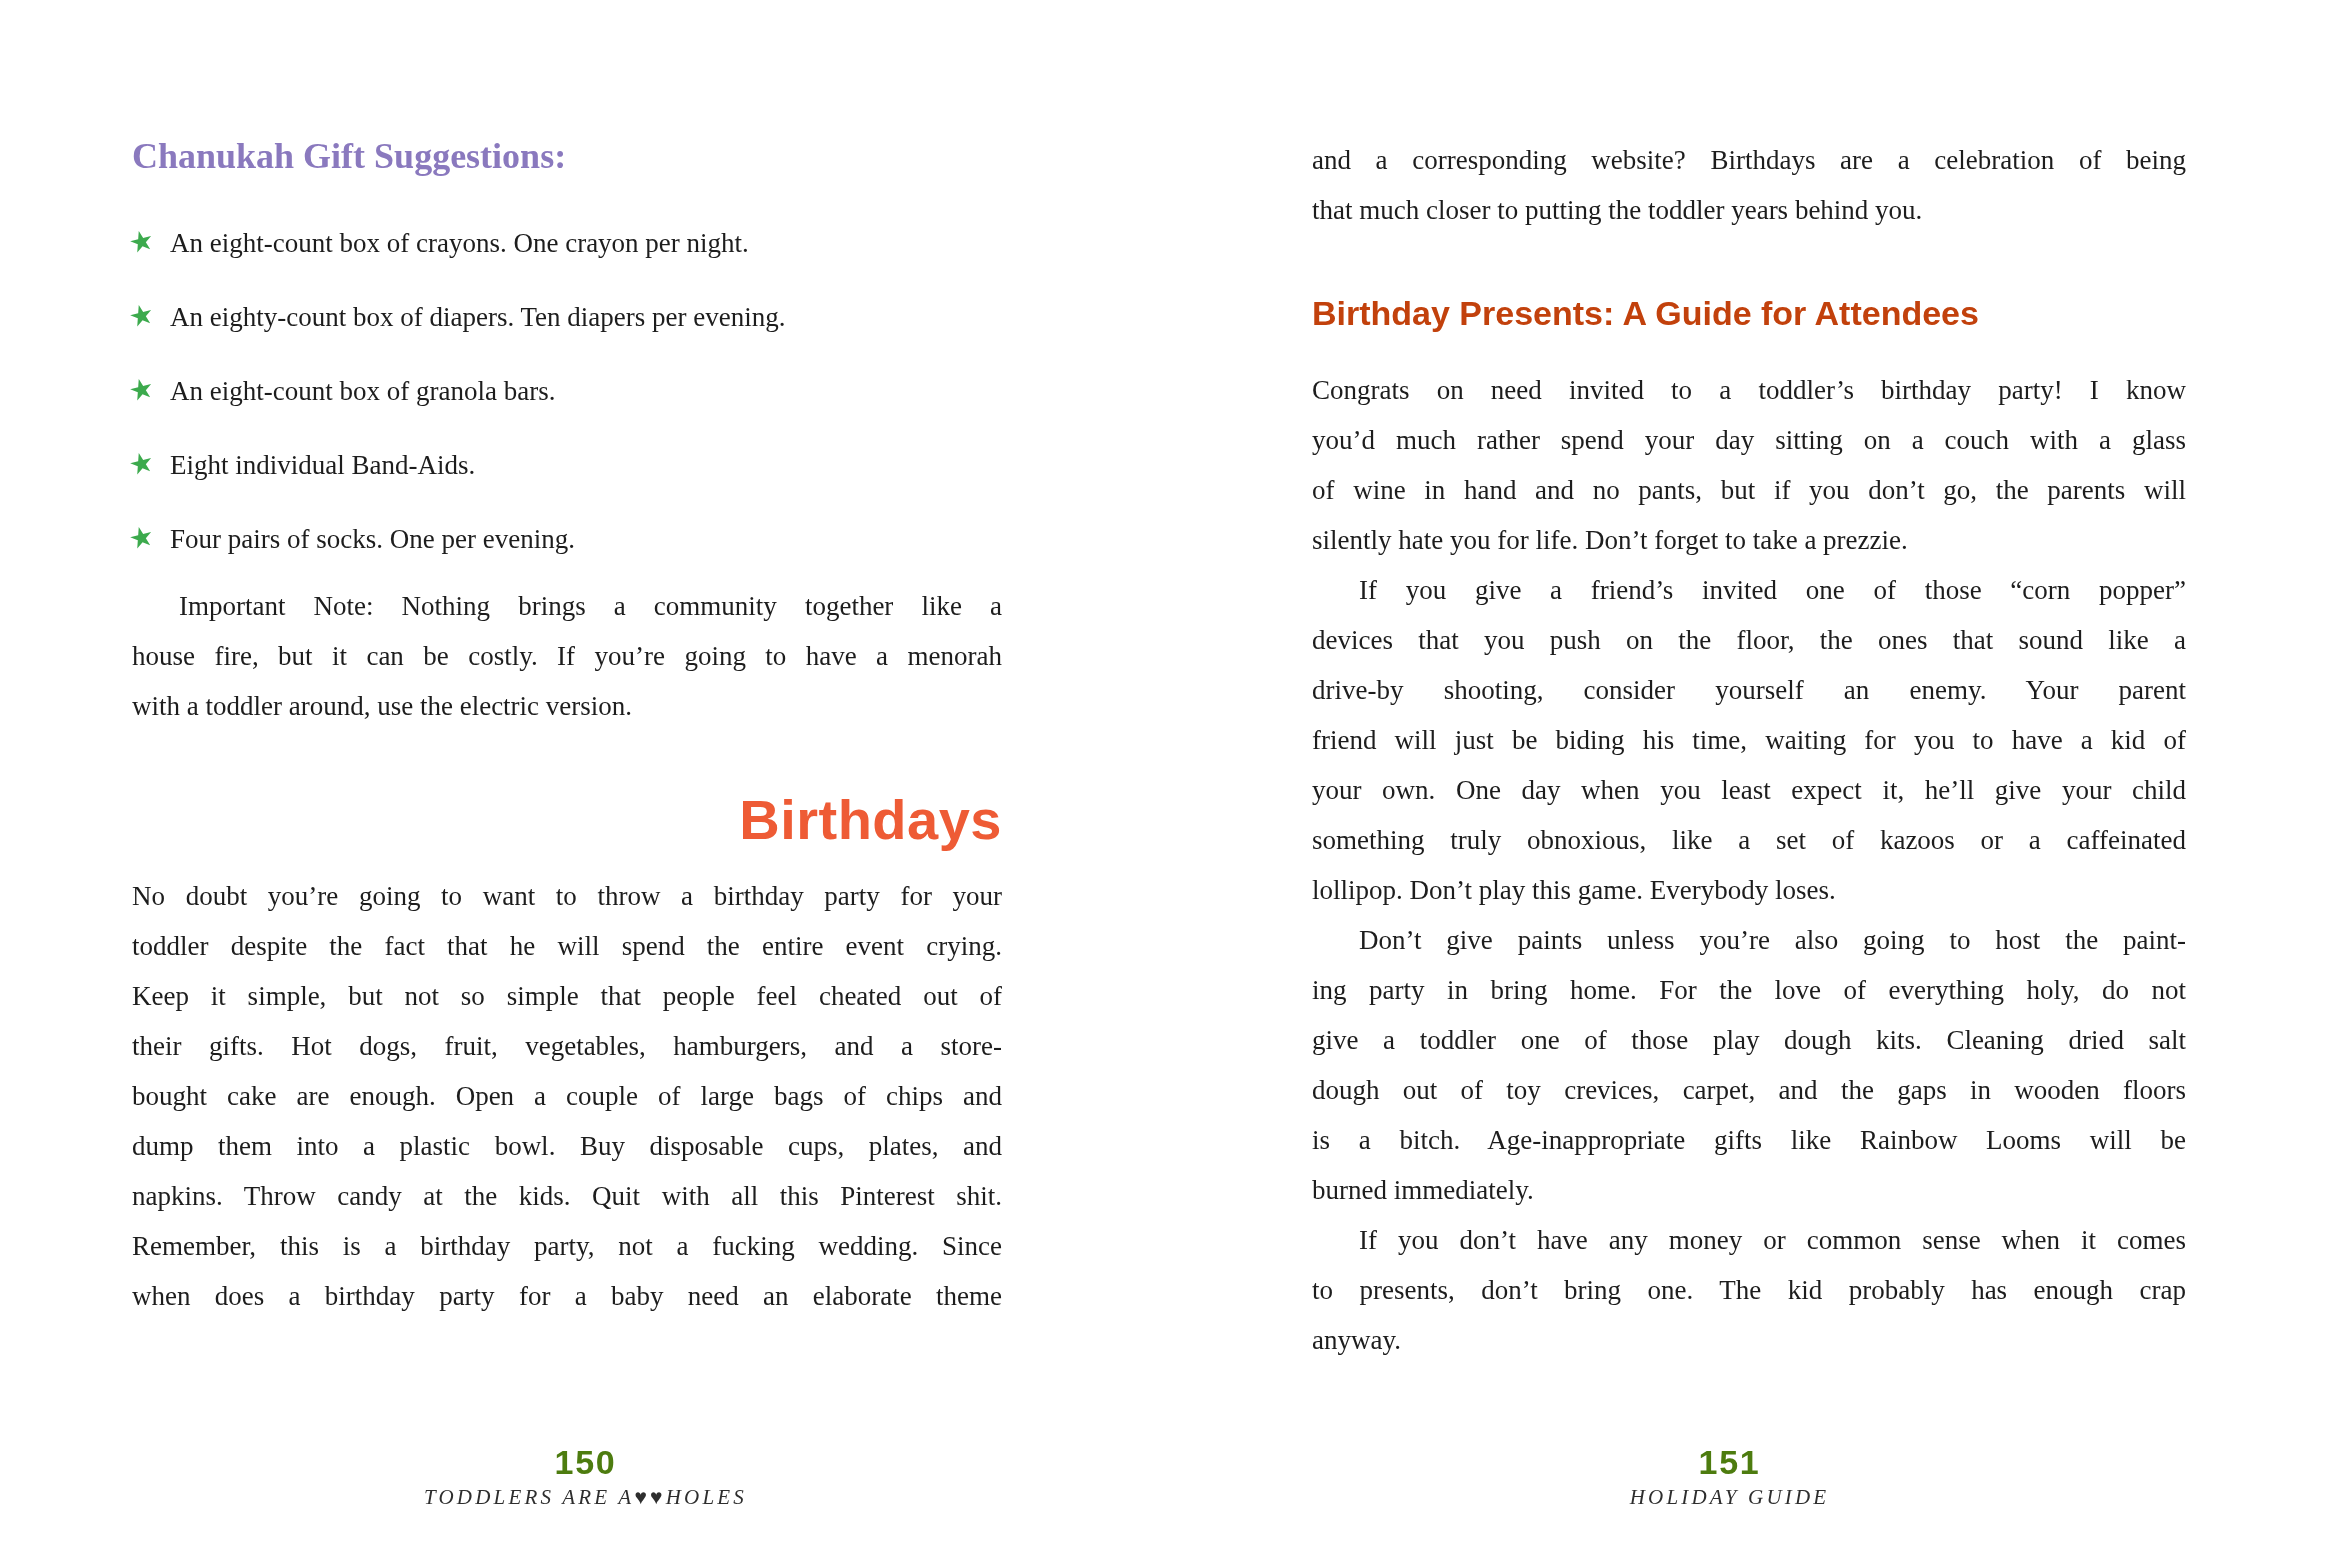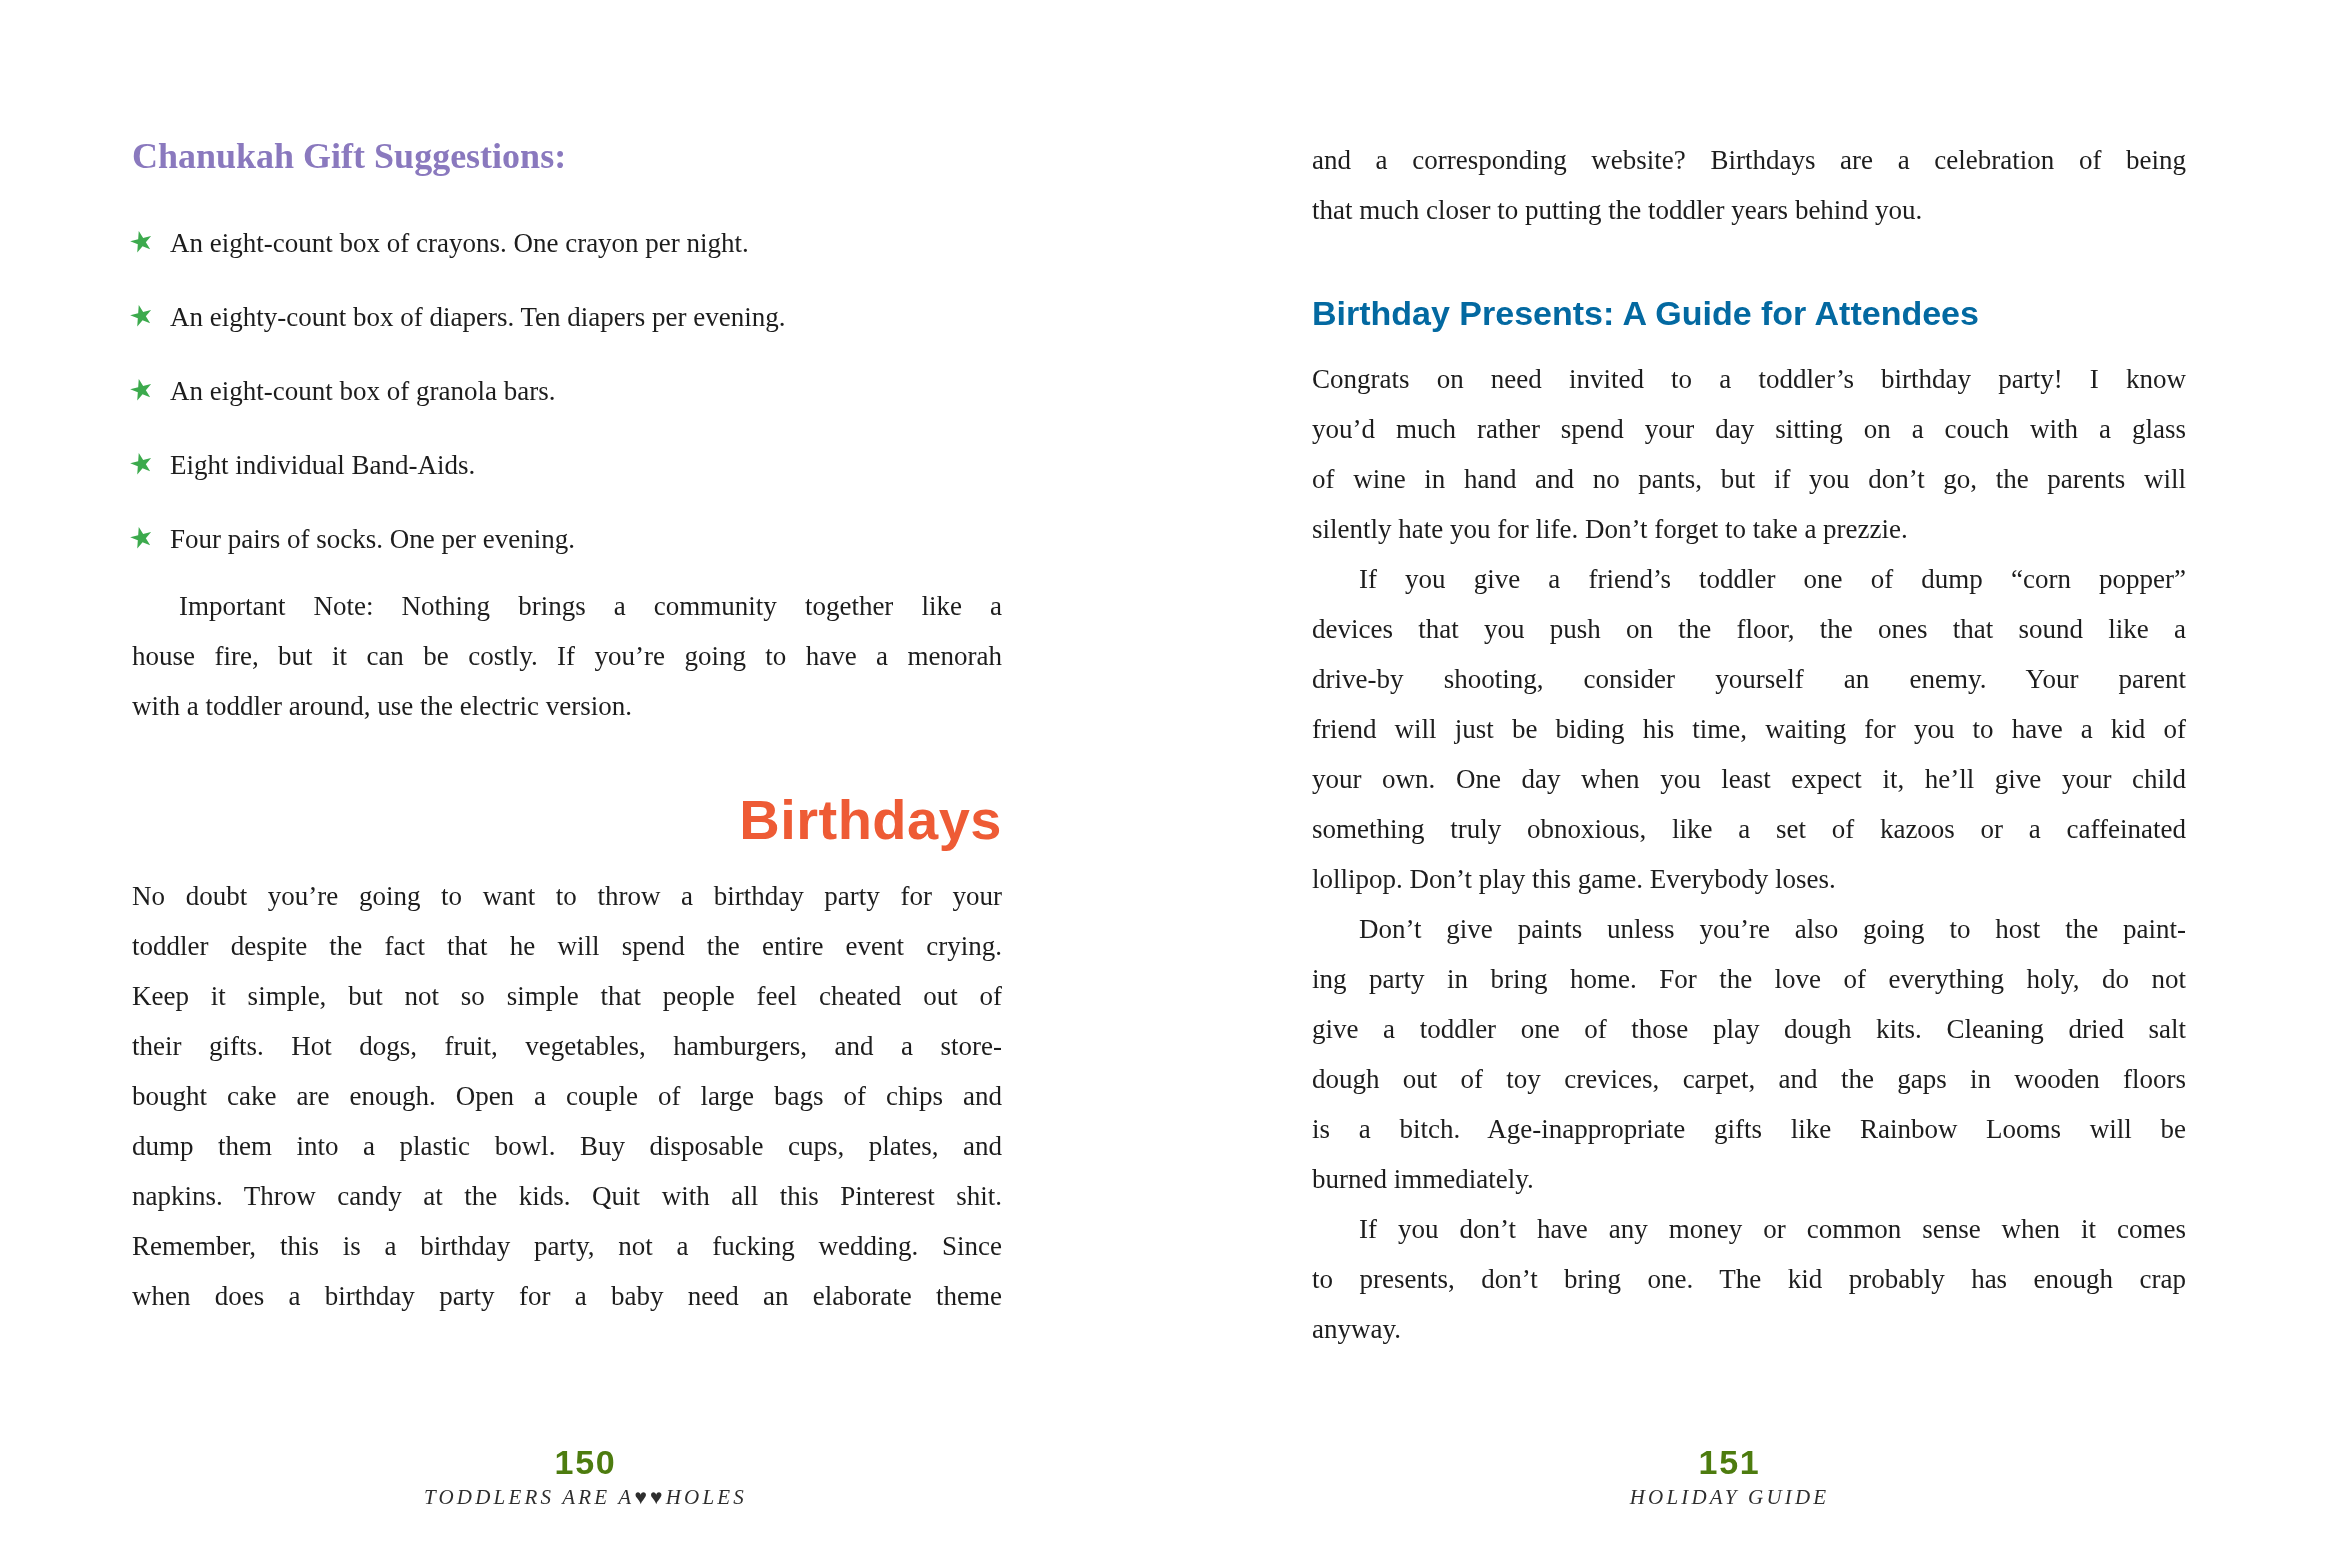--- a/index.html
+++ b/index.html
@@ -69,26 +69,26 @@
     font-weight: bold;
     font-size: 56px;
     line-height: 65px;
     letter-spacing: 0.5px;
     color: #ee5b35;
     text-align: right;
   }
 
   
   .attendees-heading {
-    margin: 58px 0 20px 0;
+    margin: 58px 0 31px 0;
     font-family: "Liberation Sans", sans-serif;
     font-weight: bold;
     font-size: 34px;
     line-height: 41px;
-    color: #0369a1;
+    color: #c2410c;
   }
 
   
   .pagenum {
     position: absolute;
     top: 1443px; left: 0; width: 100%;
     text-align: center;
     font-family: "Liberation Sans", sans-serif;
     font-weight: bold;
     font-size: 34px;
@@ -175,21 +175,21 @@
       <h4 class="attendees-heading">Birthday Presents: A Guide for Attendees</h4>
 
       <div>
         <div class="pline j">Congrats on need invited to a toddler’s birthday party! I know</div>
         <div class="pline j">you’d much rather spend your day sitting on a couch with a glass</div>
         <div class="pline j">of wine in hand and no pants, but if you don’t go, the parents will</div>
         <div class="pline last">silently hate you for life. Don’t forget to take a prezzie.</div>
       </div>
 
       <div>
-        <div class="pline j ind">If you give a friend’s toddler one of dump “corn popper”</div>
+        <div class="pline j ind">If you give a friend’s invited one of those “corn popper”</div>
         <div class="pline j">devices that you push on the floor, the ones that sound like a</div>
         <div class="pline j">drive-by shooting, consider yourself an enemy. Your parent</div>
         <div class="pline j">friend will just be biding his time, waiting for you to have a kid of</div>
         <div class="pline j">your own. One day when you least expect it, he’ll give your child</div>
         <div class="pline j">something truly obnoxious, like a set of kazoos or a caffeinated</div>
         <div class="pline last">lollipop. Don’t play this game. Everybody loses.</div>
       </div>
 
       <div>
         <div class="pline j ind">Don’t give paints unless you’re also going to host the paint-</div>

